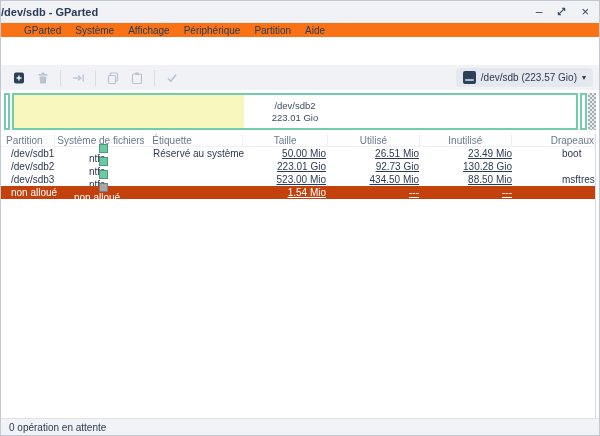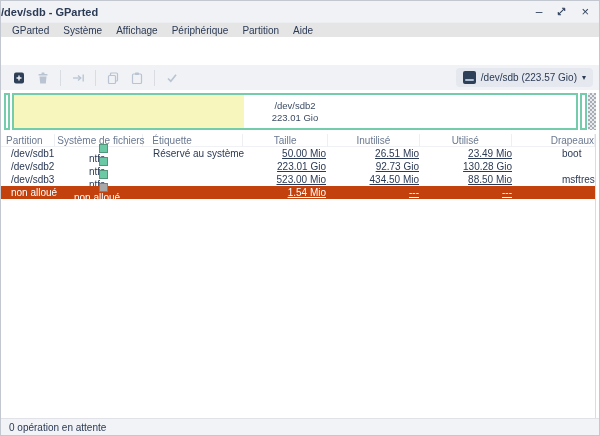--- a/index.html
+++ b/index.html
@@ -12,22 +12,22 @@
   .titlebar { height:22px; background:#f0f2f5; position:relative; flex:0 0 auto;
               display:flex; align-items:center; border-bottom:1px solid #eceef2;}
   .title { position:absolute; left:0; right:0; text-align:left; font-size:11px;
            font-weight:bold; color:#2b3a55; }
   .win-controls { margin-left:auto; display:flex; align-items:center; gap:14px;
                   padding-right:10px; z-index:2; }
   .win-btn { color:#33445f; font-size:12px; line-height:12px; cursor:default;
              display:flex; align-items:center; }
 
   
-  .menubar { height:14px; background:#e5e5e5; display:flex; align-items:center;
-             padding-left:4px; flex:0 0 auto; }
+  .menubar { height:14px; background:#f97316; display:flex; align-items:center;
+             padding-left:16px; flex:0 0 auto; }
   .menu-item { font-size:10px; color:#2b3a55; padding:0 7px; }
 
   
   .toolbar { height:25px; background:#f0f2f5; display:flex; align-items:center;
              padding:0 6px; flex:0 0 auto;margin-top:28px; }
   .tb-btn { width:24px; height:21px; display:flex; align-items:center; justify-content:center; }
   .tb-sep { width:1px; height:16px; background:#d9dde3; margin:0 5px; }
   .combo { margin-left:auto; height:19px; background:#e5e8ee; border-radius:4px;
            display:flex; align-items:center; gap:5px; padding:0 7px; }
   .disk-icon { width:13px; height:13px; background:#2e4058; border-radius:2px; position:relative; }
@@ -188,22 +188,22 @@
       <div class="part part-sdb3"></div>
       <div class="part-unalloc"></div>
     </div>
 
     <div class="table-wrap">
       <div class="trow thead">
         <div class="c c-part">Partition</div>
         <div class="c c-fs" style="padding-left:2px;">Système de fichiers</div>
         <div class="c c-label">Étiquette</div>
         <div class="c c-size">Taille</div>
+        <div class="c c-used">Utilisé</div>
         <div class="c c-unused">Inutilisé</div>
-        <div class="c c-used">Utilisé</div>
         <div class="c c-flags">Drapeaux</div>
       </div>
 
       <div class="trow">
         <div class="c c-part row-part">/dev/sdb1</div>
         <div class="c c-fs fs-cell">
           <span class="swatch" style="background: rgb(108, 201, 165);"></span>
           <span class="fs-name">ntfs</span>
         </div>
         <div class="c c-label">Réservé au système</div>

